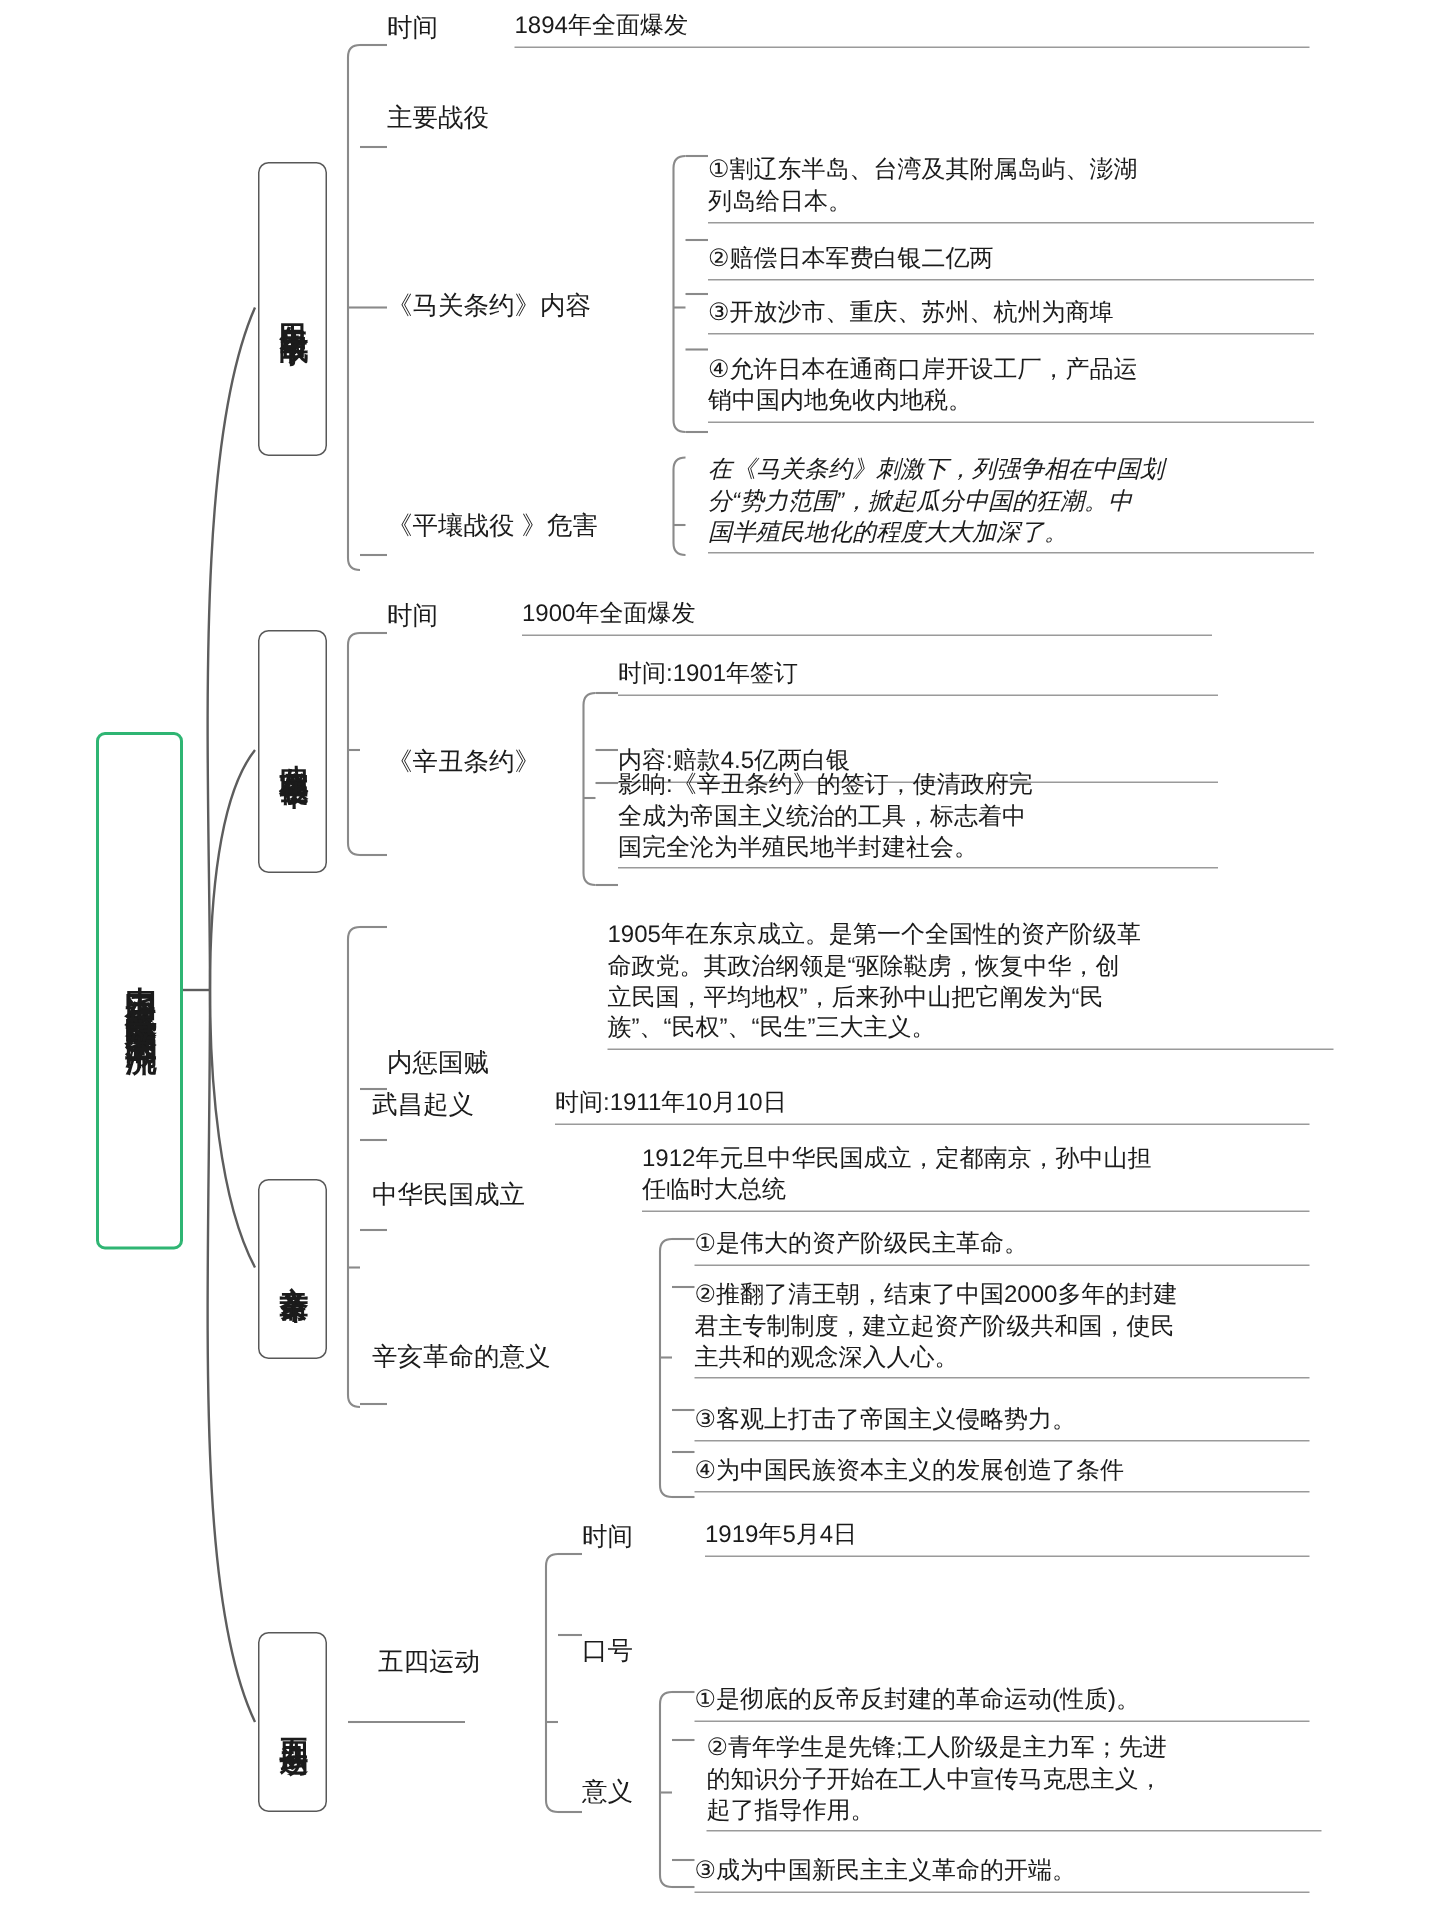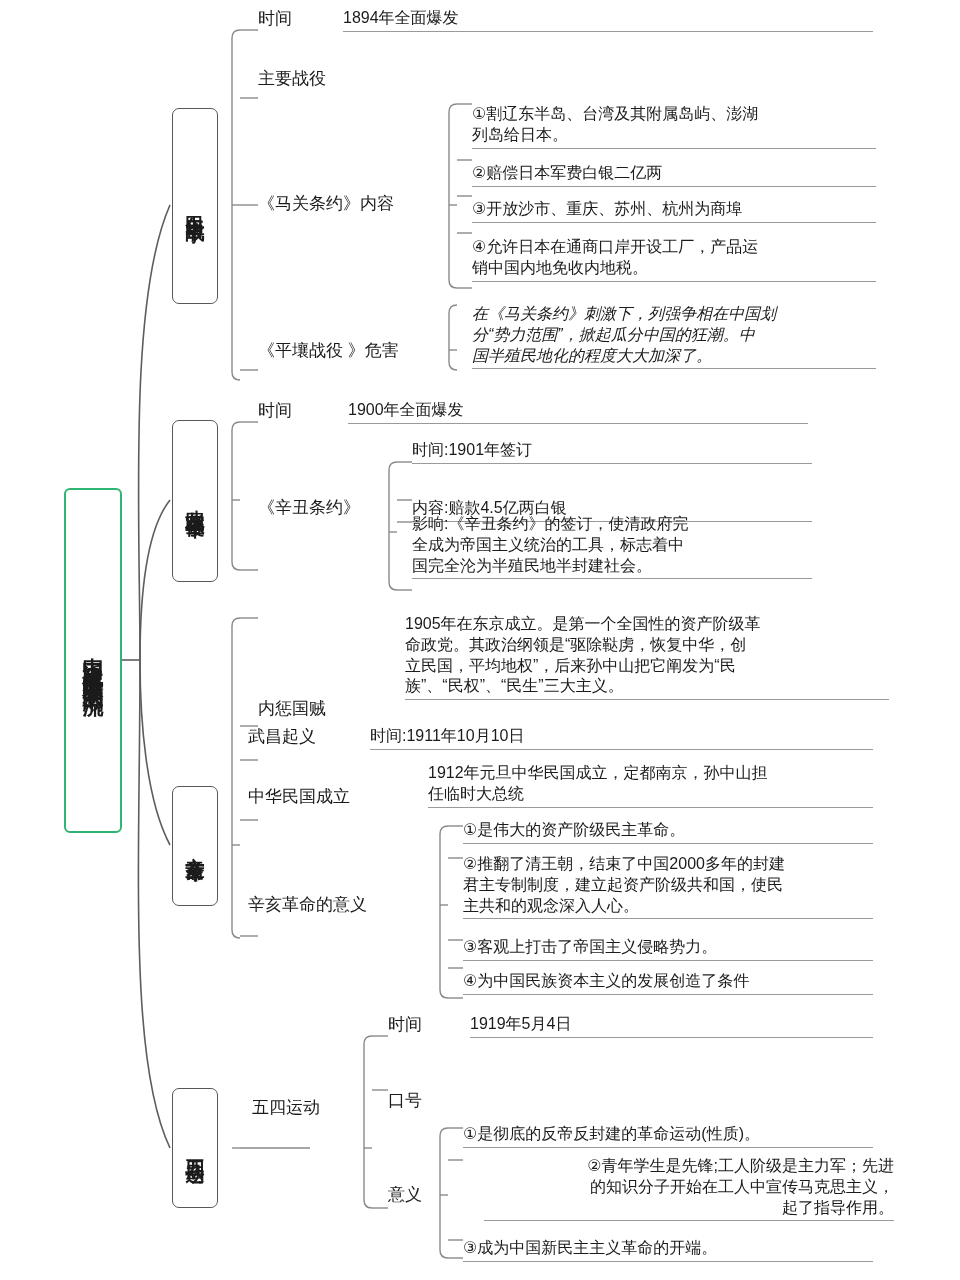--- a/index.html
+++ b/index.html
@@ -218,18 +218,18 @@
 
   <div class="lab-abs" style="left:252px;top:1097px;">五四运动</div>
 
   <div class="lab-abs" style="left:388px;top:1014px;">时间</div>
   <div class="body" style="left:470px;top:1014px;width:403px;white-space:pre-line;">1919年5月4日</div>
 
   <div class="lab-abs" style="left:388px;top:1090px;">口号</div>
 
   <div class="lab-abs" style="left:388px;top:1184px;">意义</div>
   <div class="body" style="left:463px;top:1124px;width:410px;white-space:pre-line;">①是彻底的反帝反封建的革命运动(性质)。</div>
-  <div class="body" style="left:484px;top:1156px;width:410px;white-space:pre-line;text-align:right;">②青年学生是先锋;工人阶级是主力军；先进
+  <div class="body" style="left:471px;top:1156px;width:410px;white-space:pre-line;">②青年学生是先锋;工人阶级是主力军；先进
 的知识分子开始在工人中宣传马克思主义，
 起了指导作用。</div>
   <div class="body" style="left:463px;top:1238px;width:410px;white-space:pre-line;">③成为中国新民主主义革命的开端。</div>
 
 </div>
 
 </body></html>

